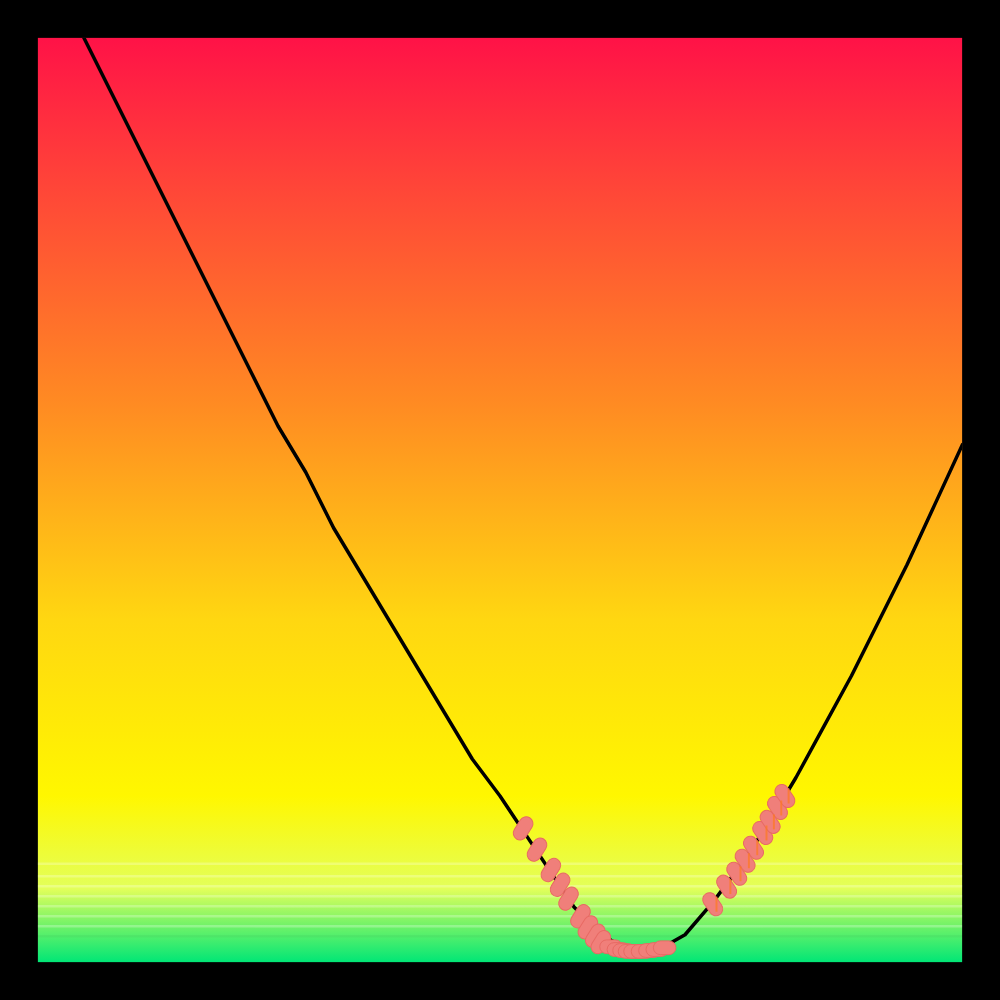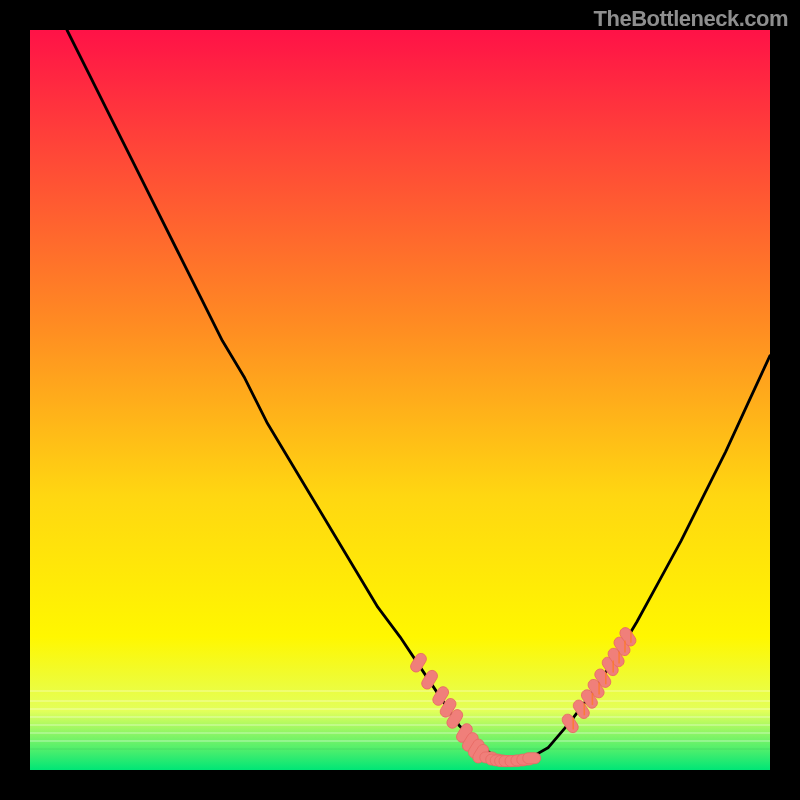--- a/index.html
+++ b/index.html
@@ -44,21 +44,20 @@
     color: #8e8e8e;
     font-size: 22px;
     font-weight: bold;
     letter-spacing: -0.5px;
   }
 </style>
 </head>
 <body>
 
 <div class="stage">
-  <div class="watermark">TheBottleneck.com</div>
 
   <div class="plot">
     <svg class="bg-gradient" viewBox="0 0 740 740" preserveAspectRatio="none">
       <defs>
         <linearGradient id="bgGrad" x1="0" y1="0" x2="0" y2="1">
           <stop offset="0%" stop-color="#ff1247"></stop>
           <stop offset="16%" stop-color="#ff4538"></stop>
           <stop offset="40%" stop-color="#ff8c22"></stop>
           <stop offset="63%" stop-color="#ffd711"></stop>
           <stop offset="82%" stop-color="#fff700"></stop>

